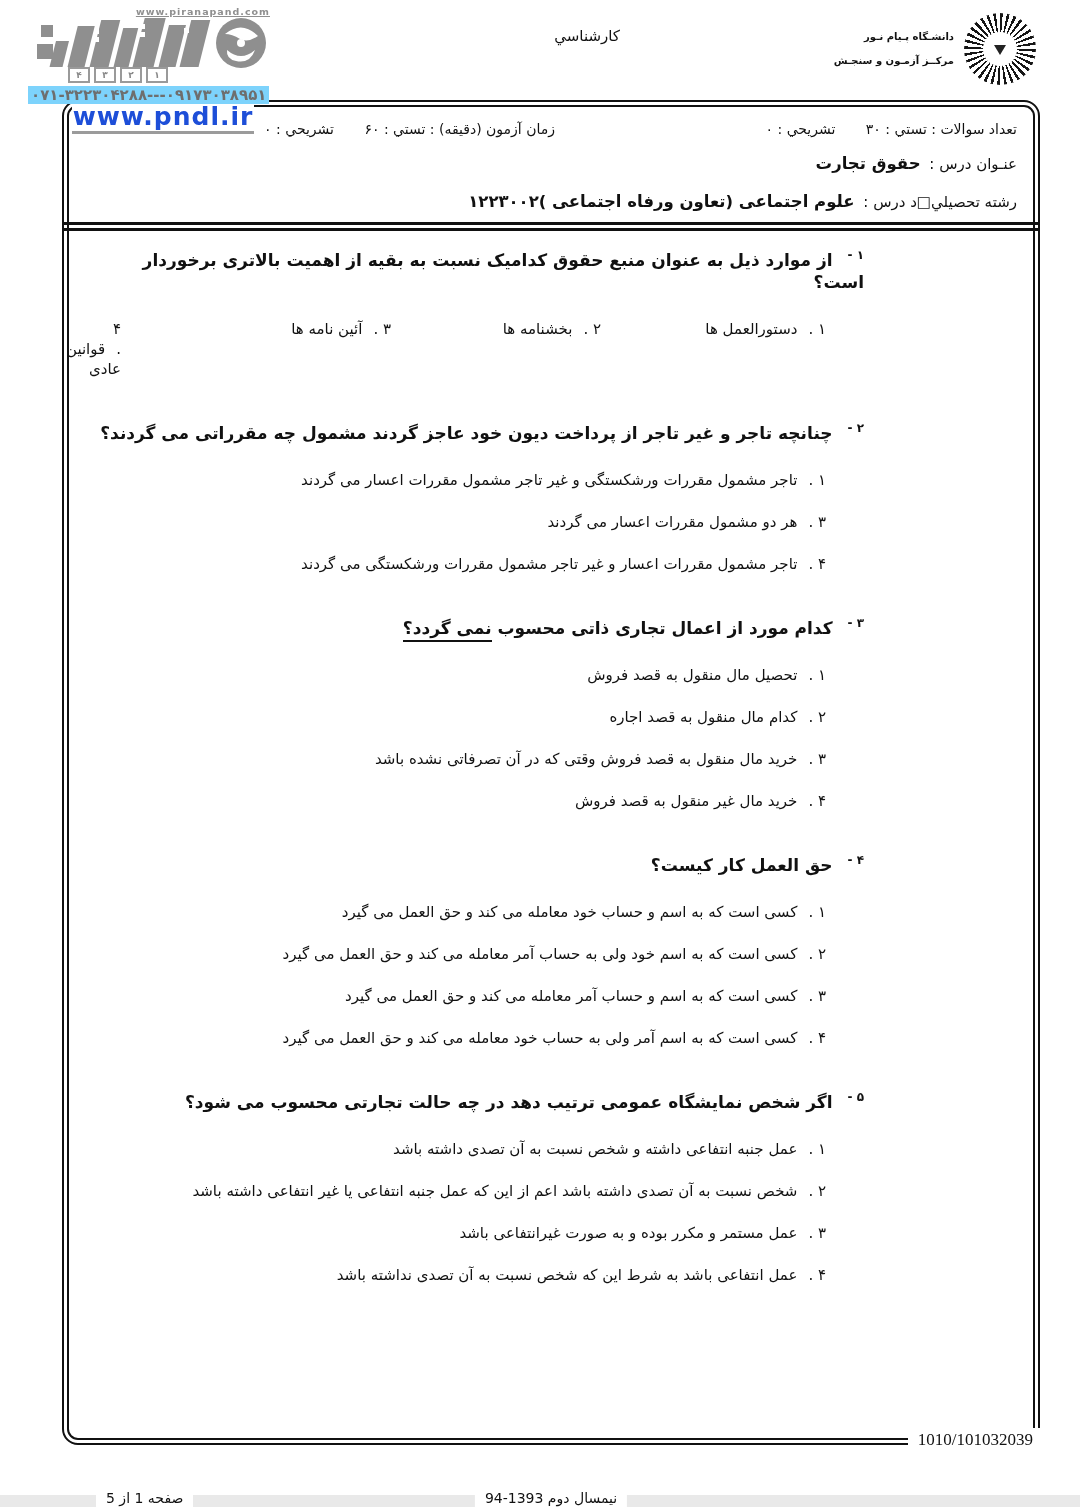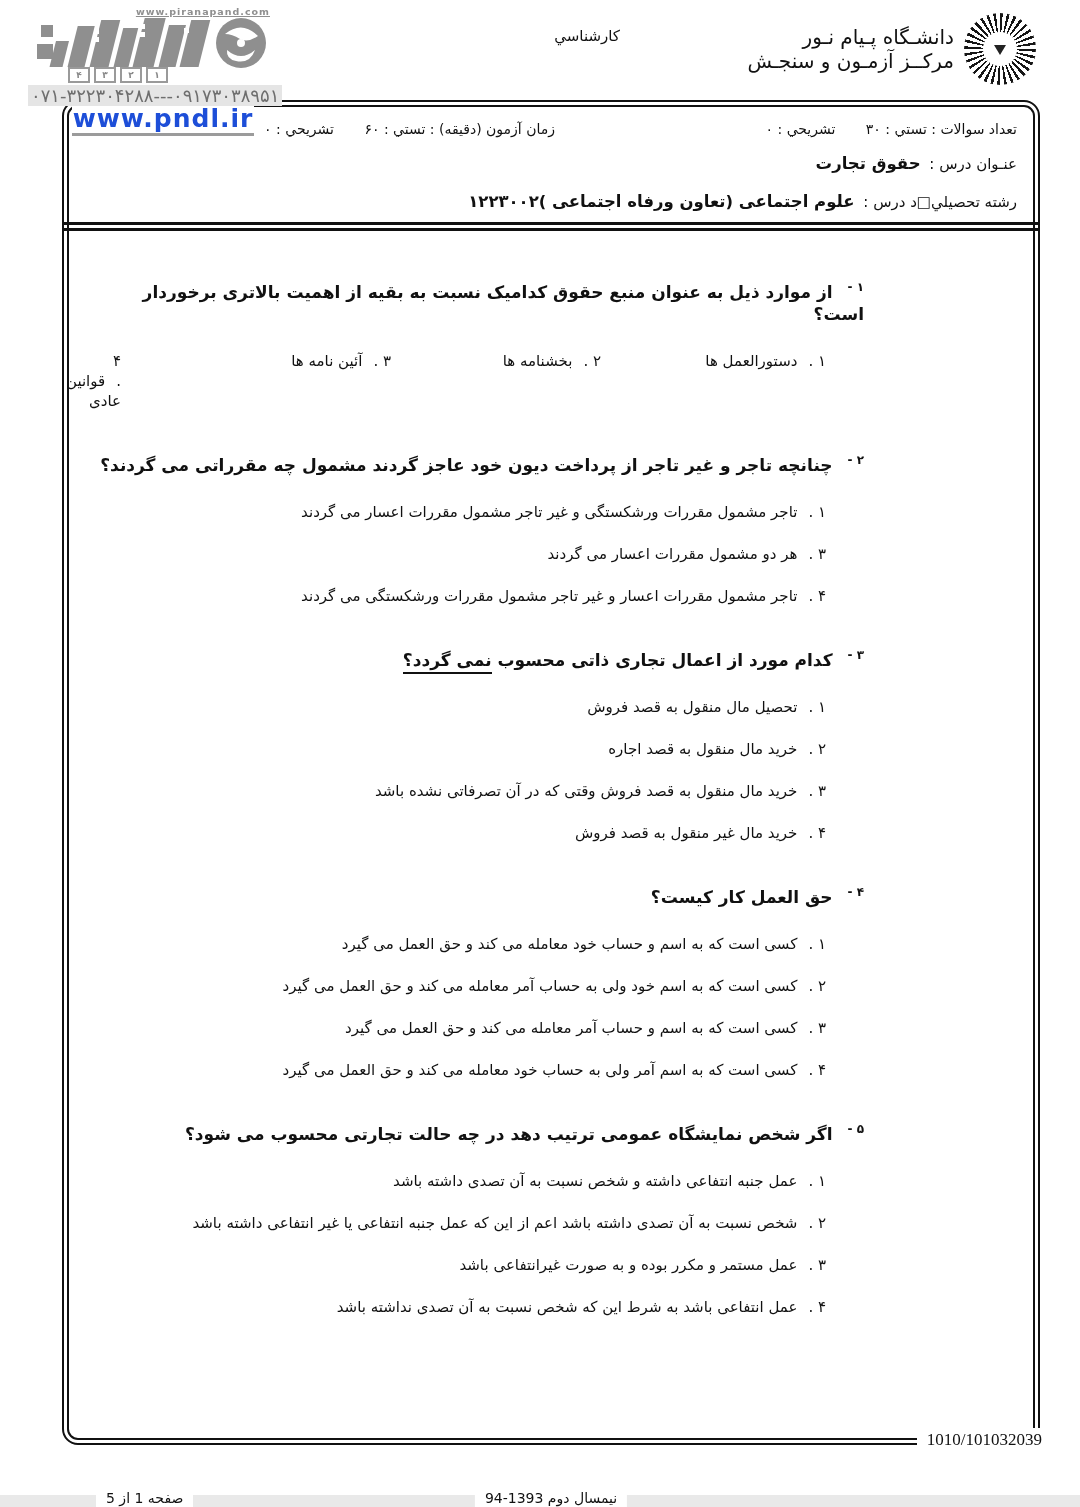--- a/index.html
+++ b/index.html
@@ -8,21 +8,21 @@
     overflow:hidden; color:#111;
     font-family:"DejaVu Sans", sans-serif;
   }
 
   
   .degree {
     position:absolute; top:27px; left:420px; width:200px;
     font-size:15px; direction:rtl;
   }
   .pnu { position:absolute; top:13px; right:44px; display:flex; align-items:center; gap:10px; }
-  .pnu-text { direction:rtl; font-weight:normal; font-size:20px; line-height:24px; white-space:nowrap; }
+  .pnu-text { direction:rtl; font-weight:bold; font-size:10px; line-height:24px; white-space:nowrap; }
   .pnu-logo {
     width:72px; height:72px; border-radius:50%;
     background:repeating-conic-gradient(#161616 0deg 4.5deg, #ffffff 4.5deg 11.25deg);
     position:relative; flex:0 0 auto;
   }
   .pnu-logo::before { content:""; position:absolute; inset:27%; background:#fff; border-radius:50%; }
   .pnu-logo::after {
     content:""; position:absolute; left:50%; top:50%;
     width:0; height:0; border-left:6px solid transparent; border-right:6px solid transparent;
     border-top:10px solid #222; transform:translate(-50%,-40%);
@@ -34,22 +34,22 @@
     text-align:right; padding-right:10px; font-size:9.5px; letter-spacing:1px;
     color:#8f8f8f; text-decoration:underline; font-weight:bold;
   }
   .wm-graphic { display:block; width:250px; height:58px; }
   .wm-boxes { display:flex; gap:4px; margin:-8px 0 2px 40px; }
   .wm-box {
     width:18px; height:12px; border:2px solid #9a9a9a; background:#fff;
     font-size:9px; line-height:12px; text-align:center; color:#8a8a8a; font-weight:bold;
   }
   .wm-phone {
-    direction:ltr; display:inline-block; background:#e5e5e5; padding:0 3px;
-    font-weight:normal; font-size:18px; letter-spacing:0.4px; color:#6e6e6e; white-space:nowrap;
+    direction:ltr; display:inline-block; background:#7dd3fc; padding:0 3px;
+    font-weight:bold; font-size:15px; letter-spacing:0.4px; color:#6e6e6e; white-space:nowrap;
   }
   .wm-url {
     display:block; width:182px; margin-left:44px; text-align:center;
     font-weight:bold; font-size:25px; line-height:26px; letter-spacing:1px;
     color:#1d4ed8; background:#fff; border-bottom:3px solid #9b9b9b; padding-bottom:1px;
   }
 
   
   .doc-box {
     position:absolute; left:62px; top:100px; width:978px; height:1345px;
@@ -63,21 +63,21 @@
   .h-time  { position:absolute; top:14px; right:478px; direction:rtl; font-size:14px; white-space:nowrap; }
   .h-series{ position:absolute; top:7px;  left:12px;  direction:rtl; font-size:15px; white-space:nowrap; }
   .h-gap { margin-right:26px; }
   .h-course { position:absolute; top:47px; right:16px; direction:rtl; font-size:15px; }
   .h-field  { position:absolute; top:85px; right:16px; direction:rtl; font-size:15px; }
   .h-val { font-weight:bold; font-size:16.5px; margin-right:4px; }
 
   
   .questions {
     position:absolute; left:62px; top:244px; width:830px; box-sizing:border-box;
-    padding:0 28px; direction:rtl; text-align:right;margin-top:32px;
+    padding:0 28px; direction:rtl; text-align:right;
   }
   .q { margin-bottom:38px; }
   .q-head { font-size:17px; font-weight:bold; line-height:22px; margin:0 0 26px 0; }
   .q-num { font-size:12px; vertical-align:7px; margin-left:9px; white-space:nowrap; }
   .u { border-bottom:2px solid #111; padding-bottom:2px; }
   .opts-grid {
     display:grid; grid-template-columns:225px 210px 270px auto;
     padding-right:38px; font-size:15px;
   }
   .opts-list { font-size:15px; }
@@ -86,21 +86,21 @@
   .onum { margin-left:11px; }
   .onum::after { content:" ."; }
 
   
   .footer-item {
     position:absolute; top:1487px; background:#fff; z-index:4;
     font-size:14px; line-height:23px; padding:0 10px; white-space:nowrap;
   }
   .f-page { left:96px; direction:rtl; }
   .f-sem  { left:551px; transform:translateX(-50%); direction:rtl; }
-  .f-code { right:28px; top:1428px; direction:ltr; font-family:"Liberation Serif", serif; font-size:17px; }
+  .f-code { right:37px; top:1428px; direction:ltr; font-family:"Liberation Serif", serif; font-size:17px; }
 
   .bottom-strip { position:absolute; left:0; bottom:0; width:100%; height:12px; background:#e9e9e9; }
 </style>
 </head>
 <body>
 
 <div class="page">
 
   <div class="degree">کارشناسي</div>
 
@@ -199,21 +199,21 @@
     </div>
 
     <div class="q">
       <div class="q-head">
         <span class="q-num">۳ -</span>
         <span>کدام مورد از اعمال تجاری ذاتی محسوب</span>
         <span class="u">نمی گردد؟</span>
       </div>
       <div class="opts-list">
         <div class="opt"><span class="onum">۱</span><span>تحصیل مال منقول به قصد فروش</span></div>
-        <div class="opt"><span class="onum">۲</span><span>خرید مال منقول به قصد اجاره</span></div>
+        <div class="opt"><span class="onum">۲</span><span>کدام مال منقول به قصد اجاره</span></div>
         <div class="opt"><span class="onum">۳</span><span>خرید مال منقول به قصد فروش وقتی که در آن  تصرفاتی  نشده باشد</span></div>
         <div class="opt"><span class="onum">۴</span><span>خرید مال غیر منقول به قصد فروش</span></div>
       </div>
     </div>
 
     <div class="q">
       <div class="q-head">
         <span class="q-num">۴ -</span>
         <span>حق العمل کار کیست؟</span>
       </div>

